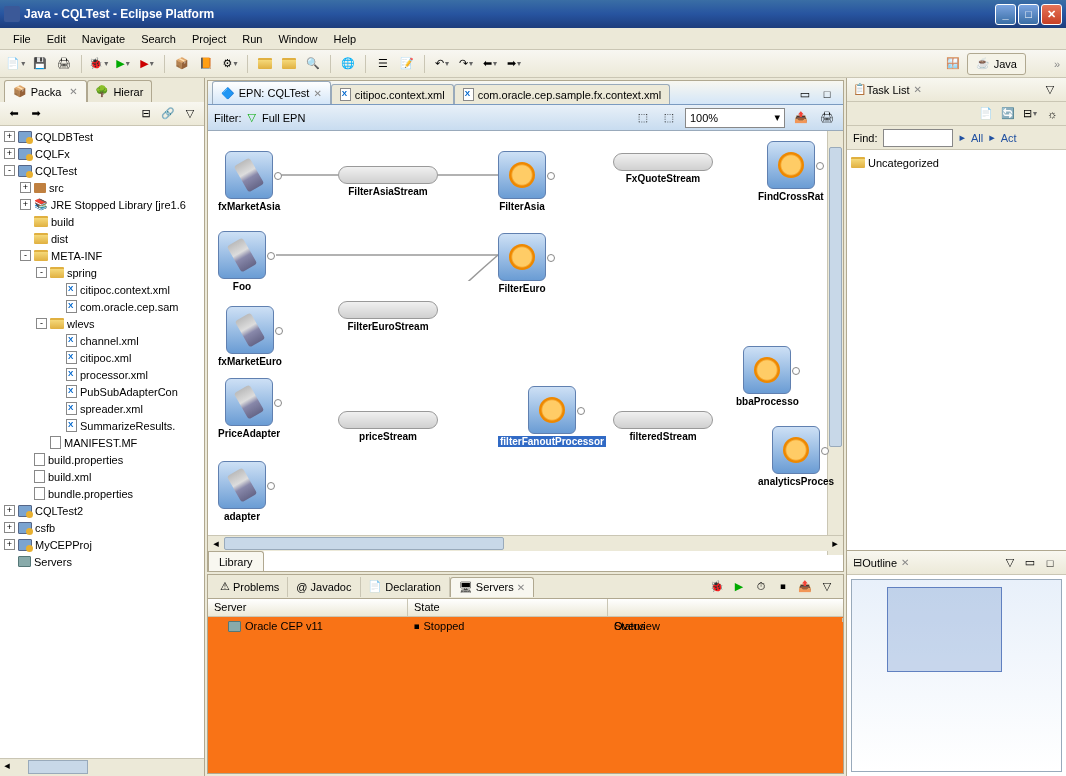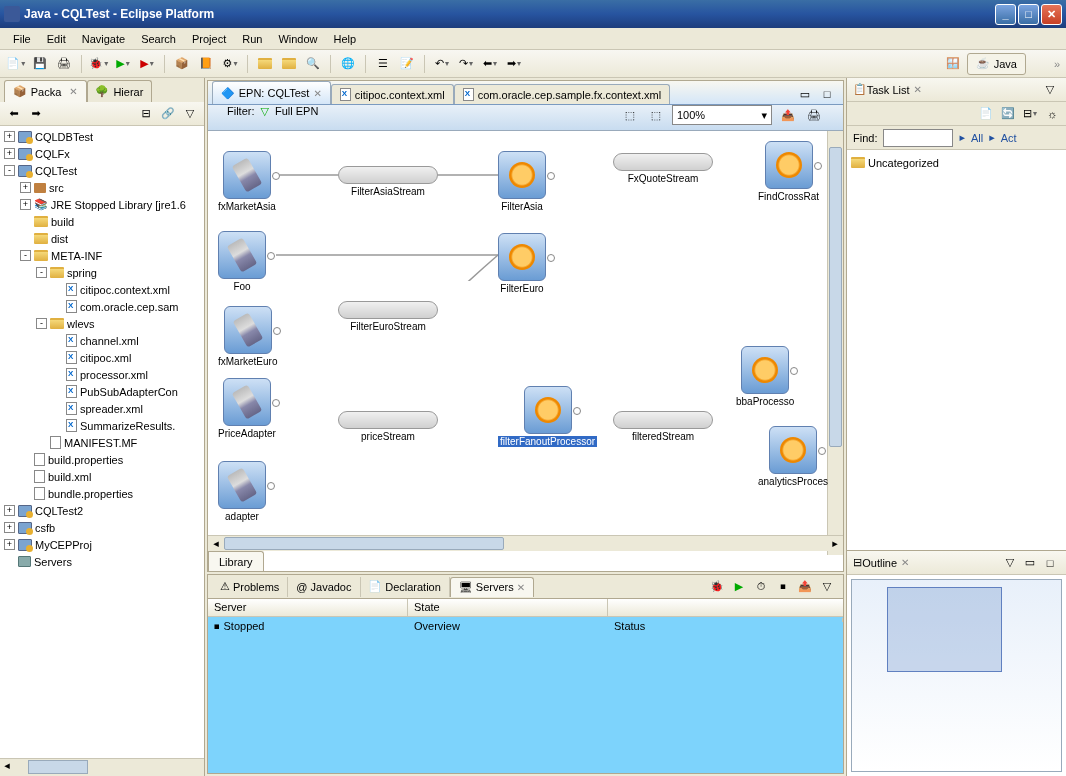--- a/index.html
+++ b/index.html
@@ -32,47 +32,47 @@
 .tree-toggle { width: 11px; height: 11px; border: 1px solid #888; background: white; display: flex; align-items: center; justify-content: center; font-size: 9px; line-height: 1; }
 .tree-spacer { width: 11px; }
 .ind-0 { padding-left: 2px; } .ind-1 { padding-left: 18px; } .ind-2 { padding-left: 34px; } .ind-3 { padding-left: 50px; }
 .center-panel { flex: 1; display: flex; flex-direction: column; background: #ece9d8; }
 .editor-area { flex: 1; display: flex; flex-direction: column; background: #ece9d8; border: 1px solid #b0a890; margin: 2px; }
 .editor-tabs { height: 24px; display: flex; align-items: flex-end; padding-left: 4px; background: linear-gradient(to bottom, #f8f7f0, #d4e6f8); border-bottom: 1px solid #7a9ac0; }
 .editor-tab { height: 20px; padding: 0 8px; border: 1px solid #9ab; border-bottom: none; background: #ece9d8; display: flex; align-items: center; gap: 4px; border-radius: 3px 3px 0 0; }
 .editor-tab.active { background: linear-gradient(to bottom, white, #d4e6f8); height: 23px; }
 .editor-tab-close { font-size: 10px; color: #888; }
 .editor-controls { margin-left: auto; display: flex; gap: 2px; padding-right: 6px; }
-.filter-bar { height: 26px; background: linear-gradient(to bottom, #e8f0f8, #c8dcf0); display: flex; align-items: flex-start; padding: 0 19px; gap: 6px; border-bottom: 1px solid #9ab; }
+.filter-bar { height: 26px; background: linear-gradient(to bottom, #e8f0f8, #c8dcf0); display: flex; align-items: center; padding: 0 6px; gap: 6px; border-bottom: 1px solid #9ab; }
 .filter-bar .zoom { width: 100px; height: 20px; border: 1px solid #888; background: white; display: flex; align-items: center; padding: 0 4px; }
 .canvas { flex: 1; background: white; position: relative; overflow: hidden; }
 .canvas-scroll-v { position: absolute; right: 0; top: 0; bottom: 16px; width: 16px; background: #ece9d8; border-left: 1px solid #cac6b4; }
 .canvas-scroll-v .thumb { position: absolute; left: 1px; right: 1px; top: 16px; height: 300px; background: #c8d8e8; border: 1px solid #9ab; border-radius: 2px;}
 .canvas-scroll-h { position: absolute; left: 0; right: 0; bottom: 20px; height: 16px; background: #ece9d8; border-top: 1px solid #cac6b4; display:flex;}
 .canvas-scroll-h .thumb { position: absolute; top: 1px; bottom: 1px; left: 16px; width: 280px; background: #c8d8e8; border: 1px solid #9ab; border-radius: 2px;}
 .canvas-scroll-h .arrow-l, .canvas-scroll-h .arrow-r {width:16px;display:flex;align-items:center;justify-content:center;}
 .overview-tab { position: absolute; bottom: 0; left: 0; height: 20px; padding: 0 10px; border: 1px solid #b0a890; border-bottom: none; background: #f8f7f0; display: flex; align-items: center; border-radius: 0 3px 0 0; }
 .node { position: absolute; display: flex; flex-direction: column; align-items: center; }
 .node-icon { width: 48px; height: 48px; border: 1px solid #6080b0; background: linear-gradient(to bottom, #cde0f5, #6a9cd4); border-radius: 6px; display: flex; align-items: center; justify-content: center; position: relative; }
 .node-icon.channel { width: 100px; height: 18px; border-radius: 9px; background: linear-gradient(to bottom, #f0f0f0, #d0d0d0); border-color: #999; }
-.node-label { margin-top: 2px; font-size: 10px; text-align: right; white-space: nowrap; }
+.node-label { margin-top: 2px; font-size: 10px; text-align: right; white-space: nowrap; font-weight: bold; }
 .node-label.selected { background: #316ac5; color: white; padding: 0 2px; }
 .gear-icon { width: 26px; height: 26px; background: radial-gradient(circle, #fc6 50%, #e80 60%); border-radius: 50%; position: relative; }
 .plug-icon { width: 18px; height: 30px; background: linear-gradient(to bottom, #bbb 0%, #ddd 40%, #88a 60%, #668 100%); border-radius: 3px; transform: rotate(-30deg); }
 .port { position: absolute; width: 8px; height: 8px; border: 1px solid #888; background: white; border-radius: 50%; }
 .port.out { right: -10px; top: 20px;}
 svg.wires { position: absolute; inset: 0; pointer-events: none; }
 svg.wires path { stroke: #999; stroke-width: 1.5; fill: none; }
 .bottom-panel { height: 200px; background: #ece9d8; margin: 0 2px 2px 2px; border: 1px solid #b0a890; display: flex; flex-direction: column; }
 .bp-tabs { height: 24px; display: flex; align-items: center; padding-left: 4px; border-bottom: 1px solid #b0a890; }
 .bp-tab { height: 20px; padding: 0 8px; display: flex; align-items: center; gap: 3px; border-right: 1px solid #cac6b4; }
 .bp-tab.active { background: #f8f7f0; border: 1px solid #b0a890; border-bottom: none; border-radius: 3px 3px 0 0; }
 .bp-tab-close { font-size: 10px; color: #888; }
 .bp-controls { margin-left: auto; display: flex; gap: 2px; padding-right: 6px;}
-.server-table { flex: 1; background: #7dd3fc; }
+.server-table { flex: 1; background: #f97316; }
 .st-header { display: flex; height: 18px; background: linear-gradient(to bottom, white, #ece9d8); border-bottom: 1px solid #cac6b4; }
 .st-col { padding: 2px 6px; border-right: 1px solid #cac6b4; }
 .st-col.c1 { width: 200px; } .st-col.c2 { width: 200px; } .st-col.c3 { flex: 1; margin-top: 19px; }
 .st-row { display: flex; height: 18px; }
 .st-cell { padding: 2px 6px; display: flex; align-items: center; gap: 4px; }
 .st-cell.c1 { width: 200px; padding-left: 20px;} .st-cell.c2 { width: 200px; } .st-cell.c3 { flex: 1; }
 .right-panel { width: 220px; background: #ece9d8; display: flex; flex-direction: column; border-left: 1px solid #b0a890; }
 .task-panel { flex: 1; display: flex; flex-direction: column; border-bottom: 1px solid #b0a890; }
 .task-header { height: 24px; display: flex; align-items: center; padding: 0 6px; border-bottom: 1px solid #cac6b4; background: linear-gradient(to bottom, #f8f7f0, #ece9d8);}
 .task-tb { height: 24px; display: flex; align-items: center; padding: 0 4px; gap: 2px; justify-content: flex-end; border-bottom: 1px solid #cac6b4;}
@@ -486,20 +486,24 @@
           <div class="tb-btn">▽</div>
         </div>
       </div>
       <div class="server-table">
         <div class="st-header">
           <div class="st-col c1">Server</div>
           <div class="st-col c2">State</div>
           <div class="st-col c3">Status</div>
         </div>
         <div class="st-row">
+          <div class="st-cell c1">
+              <span class="ic srv-ic"></span>
+              <span>Oracle CEP v11</span>
+            </div>
           <div class="st-cell c2">⏹ <span>Stopped</span></div>
           <div class="st-cell c3">Overview</div>
         </div>
       </div>
     </div>
   </div>
 
   <div class="right-panel">
     <div class="task-panel">
       <div class="task-header">

